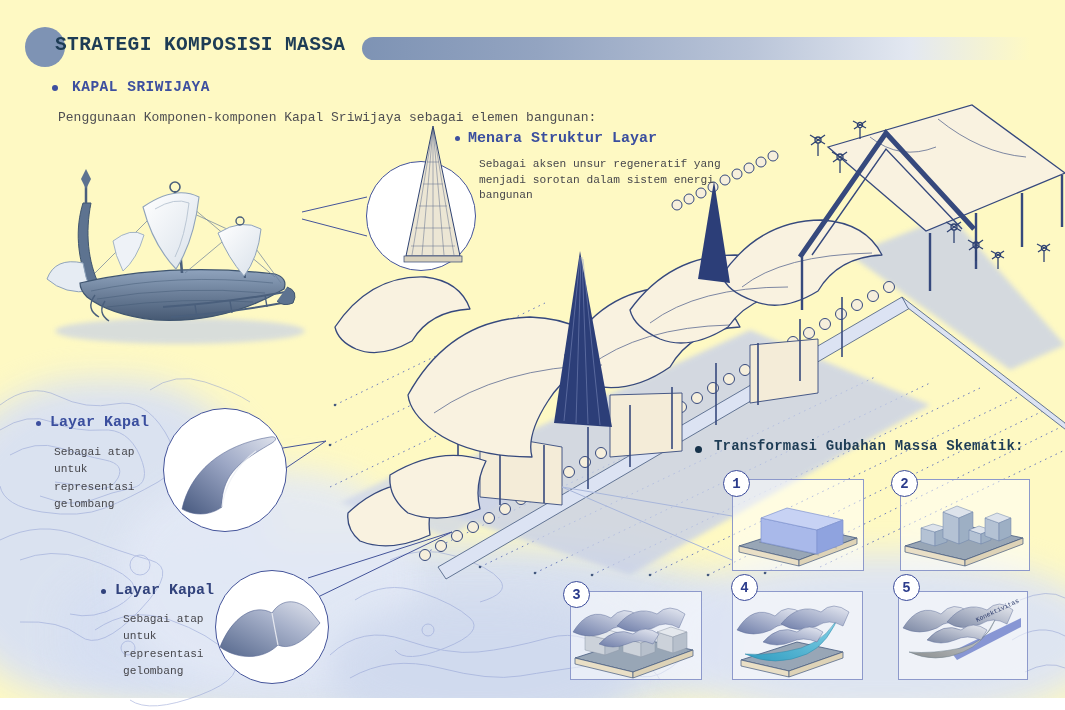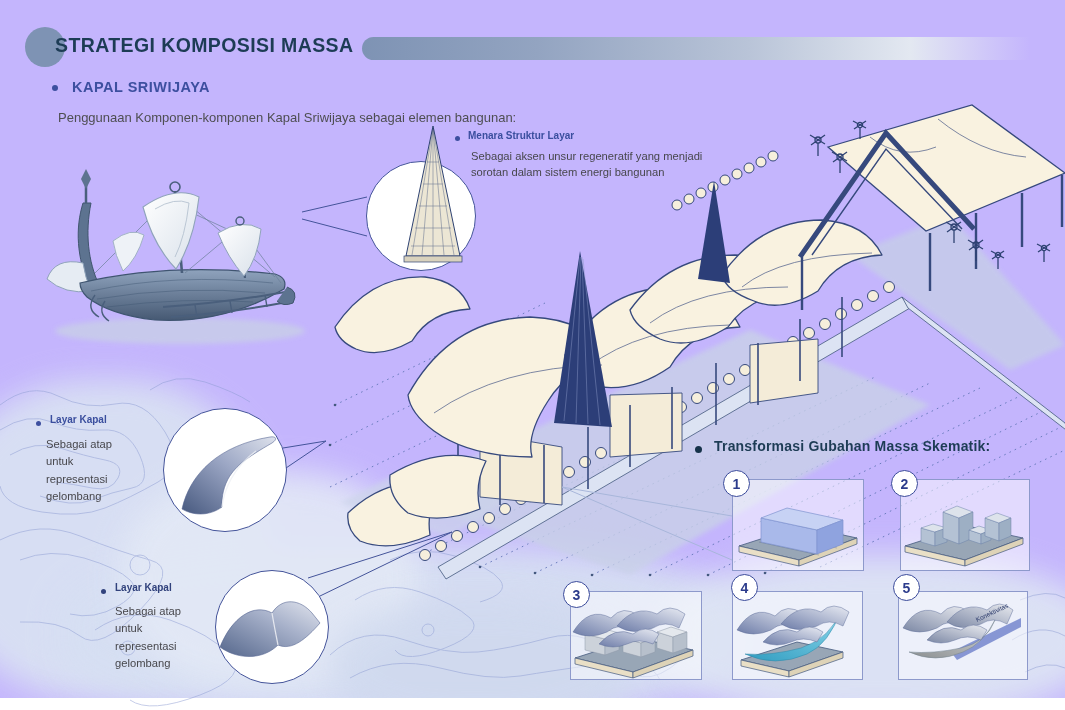--- a/index.html
+++ b/index.html
@@ -1,38 +1,38 @@
 <!DOCTYPE html>
 <html><head>
 <meta charset="utf-8">
 <style>
   html,body{margin:0;padding:0;background:#e8e8e8;}
   .board{
-    position:relative;width:1065px;height:710px;background:#c4b5fd;
-    overflow:hidden;font-family:Liberation Sans, sans-serif;
+    position:relative;width:1065px;height:710px;background:#fef9c3;
+    overflow:hidden;font-family:Liberation Mono, monospace;
   }
   .abs{position:absolute;}
   
   .wash{position:absolute;filter:blur(16px);border-radius:45%;}
   .wash-a{left:-60px;top:380px;width:330px;height:320px;background:#d9e1f3;opacity:.95;}
   .wash-b{left:60px;top:545px;width:680px;height:175px;background:#d6dff2;opacity:.95;border-radius:40%;}
   .wash-c{left:660px;top:555px;width:440px;height:165px;background:#dde4f4;opacity:.95;}
   .wash-d{left:120px;top:470px;width:300px;height:220px;background:#e3e9f6;opacity:.9;}
   .wash-e{left:330px;top:600px;width:300px;height:130px;background:#cfd9ee;opacity:.8;}
   
   .title-circle{left:25px;top:27px;width:40px;height:40px;border-radius:50%;background:#7e93b4;}
   .page-title{left:55px;top:34px;font-size:19.5px;font-weight:bold;color:#1d3c55;letter-spacing:.4px;margin:0;}
   .title-bar{left:362px;top:37px;width:703px;height:23px;border-radius:12px 0 0 12px;
     background:linear-gradient(90deg,#7e93b4 0%,#93a4c1 25%,#b9c4d8 55%,#e3e8f1 78%,rgba(255,255,255,0) 95%);}
   .section-title{left:72px;top:79px;font-size:14.5px;font-weight:bold;color:#3d4f9f;letter-spacing:.5px;margin:0;}
   .intro{left:50px;top:102px;font-size:13px;color:#4e4e52;margin:8px;}
   .dot{border-radius:50%;background:#3d4f9f;}
   
-  .co-title{font-size:10px;font-weight:bold;color:#3a4e9e;margin:0;}
-  .co-desc{font-size:11.2px;color:#47474c;line-height:1.4;margin:2px;}
+  .co-title{font-size:15px;font-weight:bold;color:#3a4e9e;margin:0;}
+  .co-desc{font-size:11.2px;color:#47474c;line-height:1.4;margin:10px;}
   
   .mag{border-radius:50%;background:#fff;border:1.4px solid #44549a;box-sizing:border-box;overflow:hidden;}
   .mag svg{display:block;}
   
   .tf-heading{left:714px;top:438px;font-size:14px;font-weight:600;color:#1d3c55;margin:0;letter-spacing:.2px;}
   
   .panel{border:1.2px solid #8d99cb;background:rgba(255,255,255,.5);box-sizing:border-box;}
   .stepnum{width:27px;height:27px;border-radius:50%;background:#fff;border:1.6px solid #3a4a9a;
     box-sizing:border-box;display:flex;align-items:center;justify-content:center;
     font-size:14px;font-weight:bold;color:#2c3c8c;}

